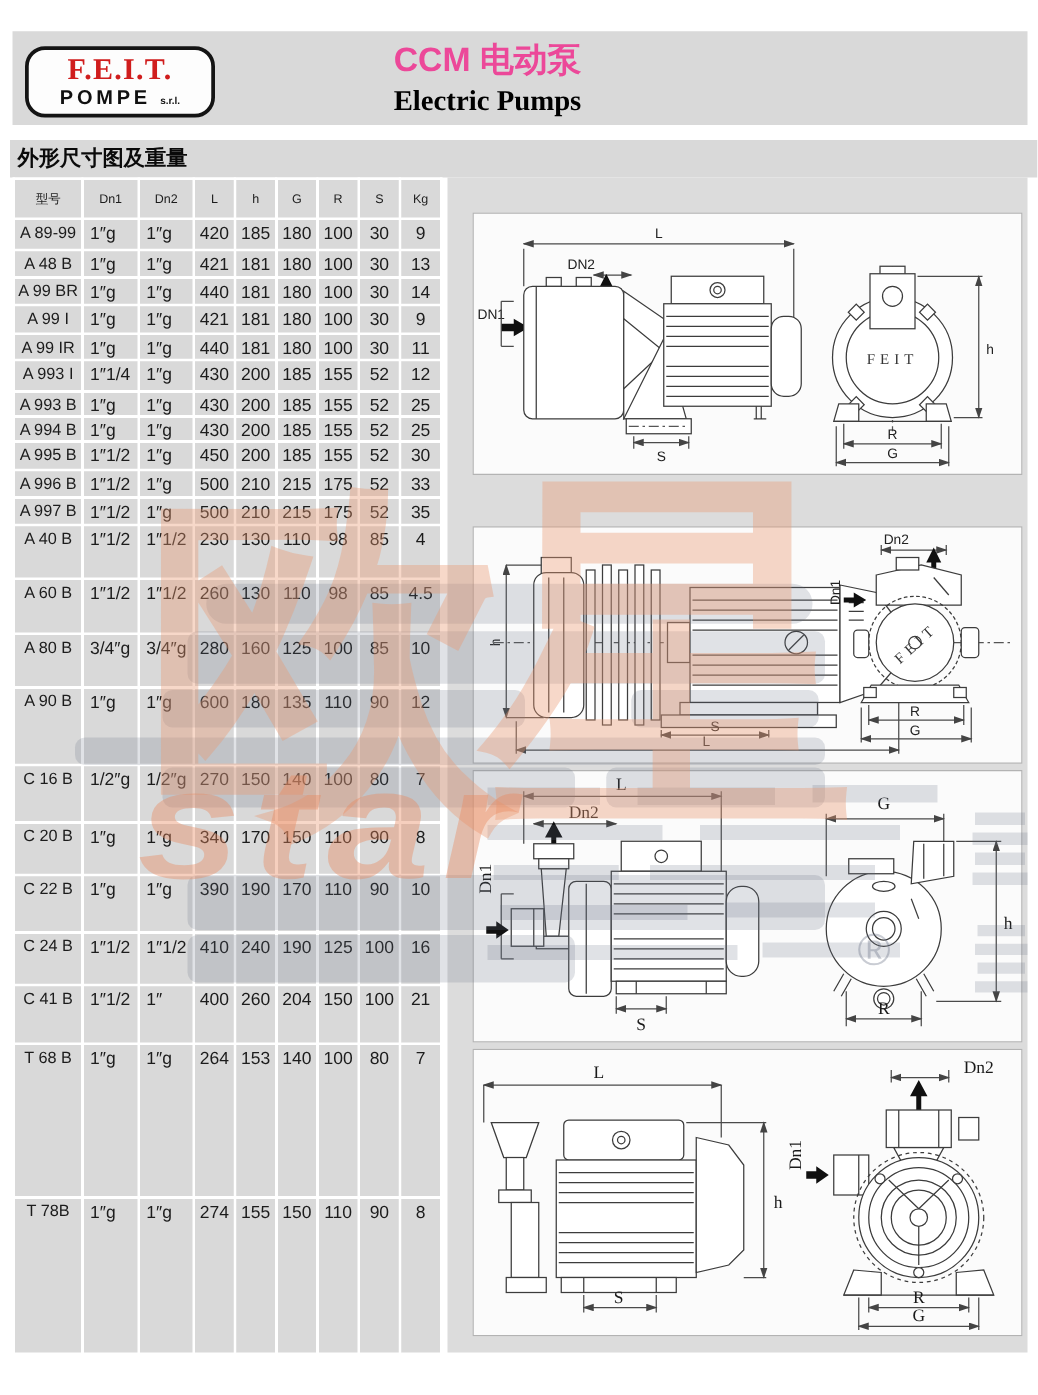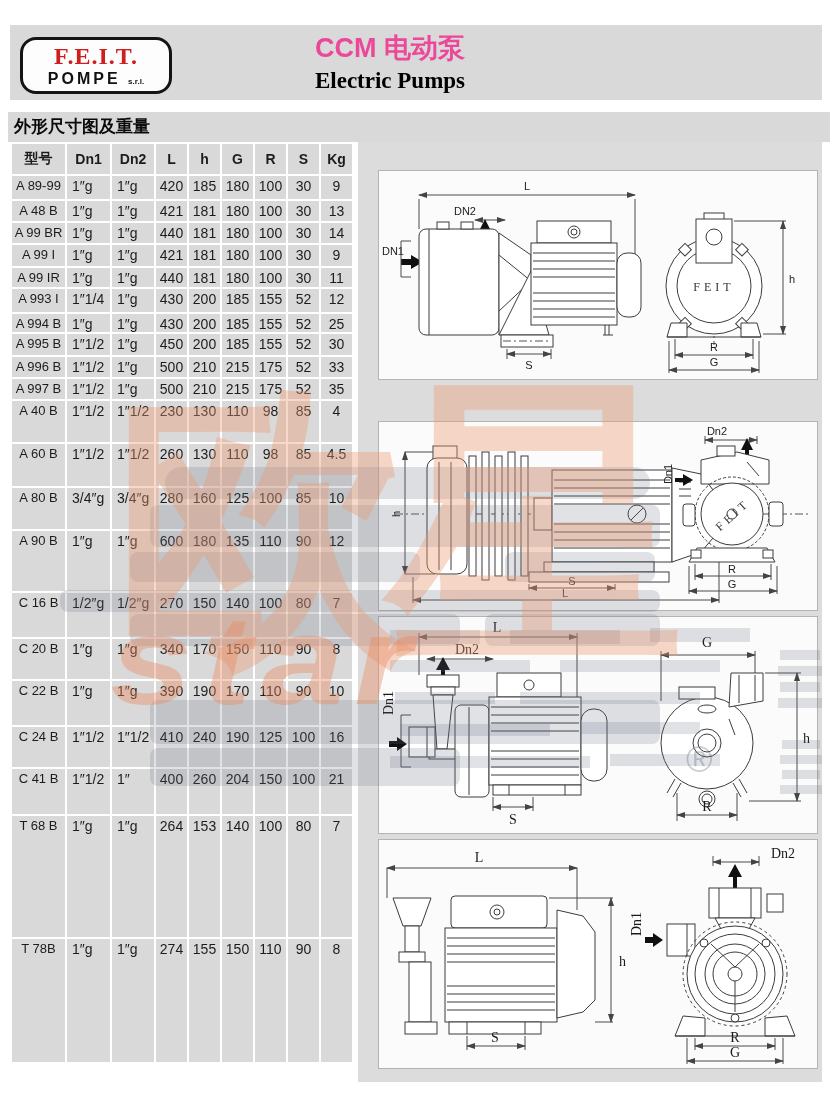--- a/index.html
+++ b/index.html
@@ -25,21 +25,21 @@
   
   #section-band{left:8px;top:112px;width:822px;height:30px;}
   #section-title{position:absolute;left:6px;top:3px;font-size:17px;font-weight:bold;color:#0a0a0a;}
   
   #table-wrap{position:absolute;left:10px;top:142px;width:346px;}
   table{border-collapse:collapse;table-layout:fixed;width:344px;}
   th,td{
     border:2px solid #ffffff;background:#d9d9d9;font-size:14px;color:#1c1c1c;
     text-align:center;vertical-align:top;padding:2px 0 0 0;overflow:hidden;white-space:nowrap;
   }
-  th{height:30px;font-weight:bold;font-size:14px;vertical-align:middle;padding:0;}
+  th{height:30px;font-weight:normal;font-size:10px;vertical-align:middle;padding:0;}
   td.model{font-size:13px;}
   td.dn{text-align:left;padding-left:5px;}
   
   #drawings-bg{left:358px;top:142px;width:464px;height:940px;background:#dcdcdc;}
   .frame{position:absolute;background:#fbfbfb;border:1px solid #b3b3b3;box-sizing:border-box;}
   #frame-1{left:378px;top:170px;width:440px;height:210px;}
   #frame-2{left:378px;top:421px;width:440px;height:190px;}
   #frame-3{left:378px;top:616px;width:440px;height:218px;}
   #frame-4{left:378px;top:839px;width:440px;height:230px;}
   .frame svg{display:block;}
@@ -166,20 +166,31 @@
         <tr style="height: 25px;">
           <td class="model">A 993 I</td>
           <td class="dn">1″1/4</td>
           <td class="dn">1″g</td>
           <td>430</td>
           <td>200</td>
           <td>185</td>
           <td>155</td>
           <td>52</td>
           <td>12</td>
+        </tr>
+        <tr style="height: 20px;">
+          <td class="model">A 993 B</td>
+          <td class="dn">1″g</td>
+          <td class="dn">1″g</td>
+          <td>430</td>
+          <td>200</td>
+          <td>185</td>
+          <td>155</td>
+          <td>52</td>
+          <td>25</td>
         </tr>
         <tr style="height: 20px;">
           <td class="model">A 994 B</td>
           <td class="dn">1″g</td>
           <td class="dn">1″g</td>
           <td>430</td>
           <td>200</td>
           <td>185</td>
           <td>155</td>
           <td>52</td>

